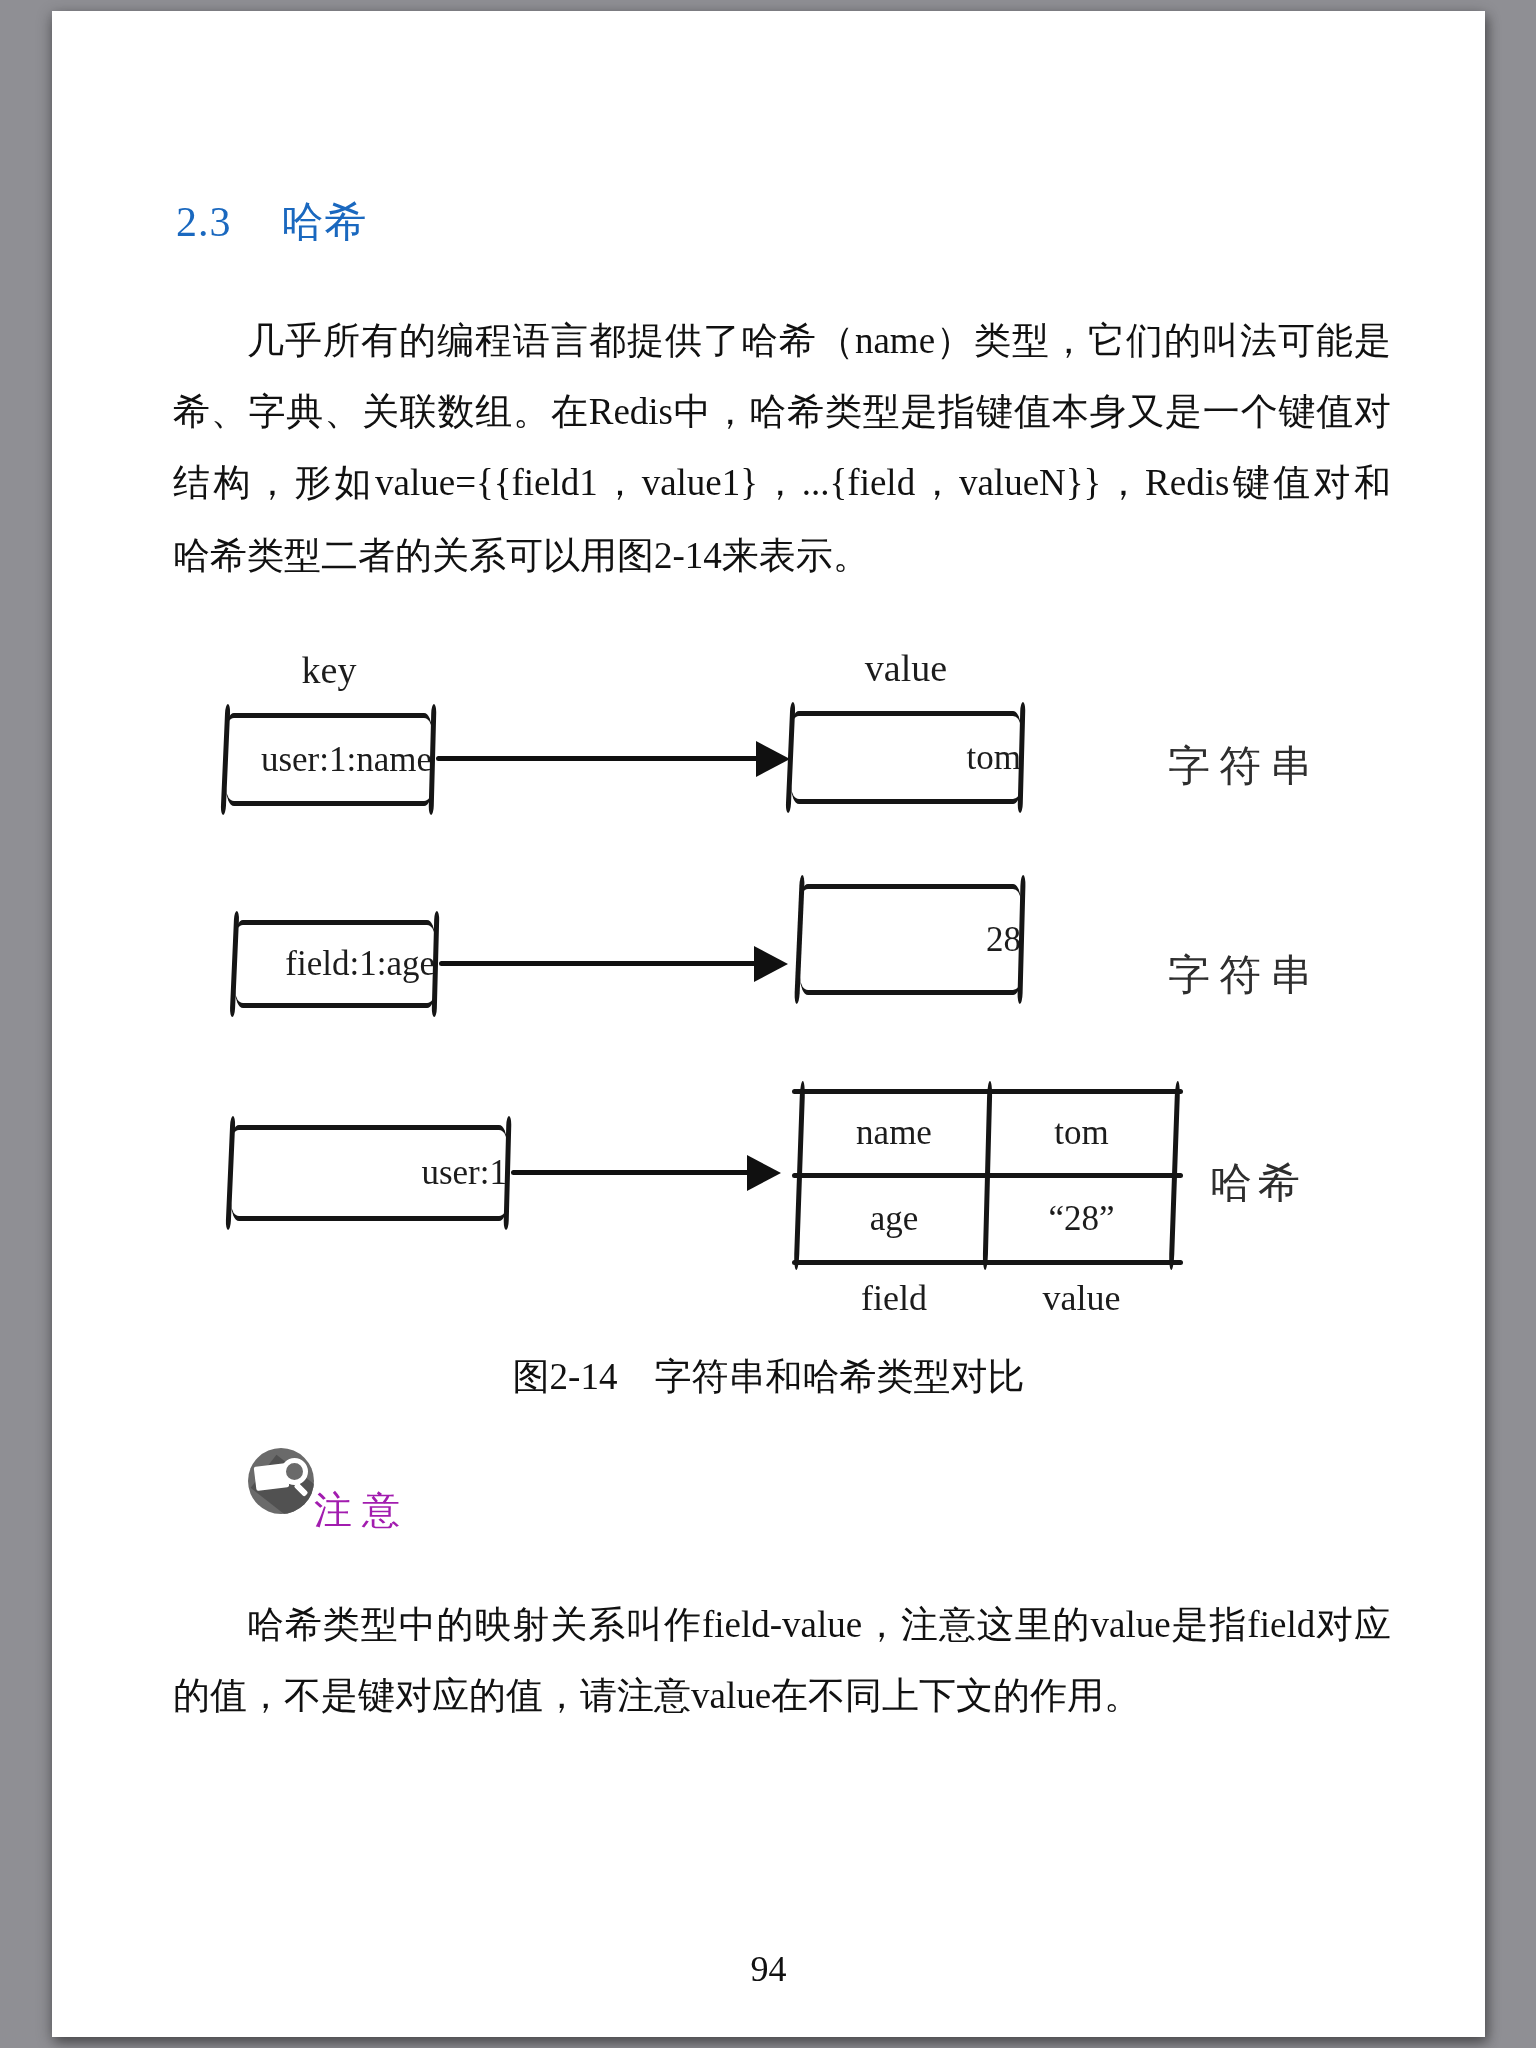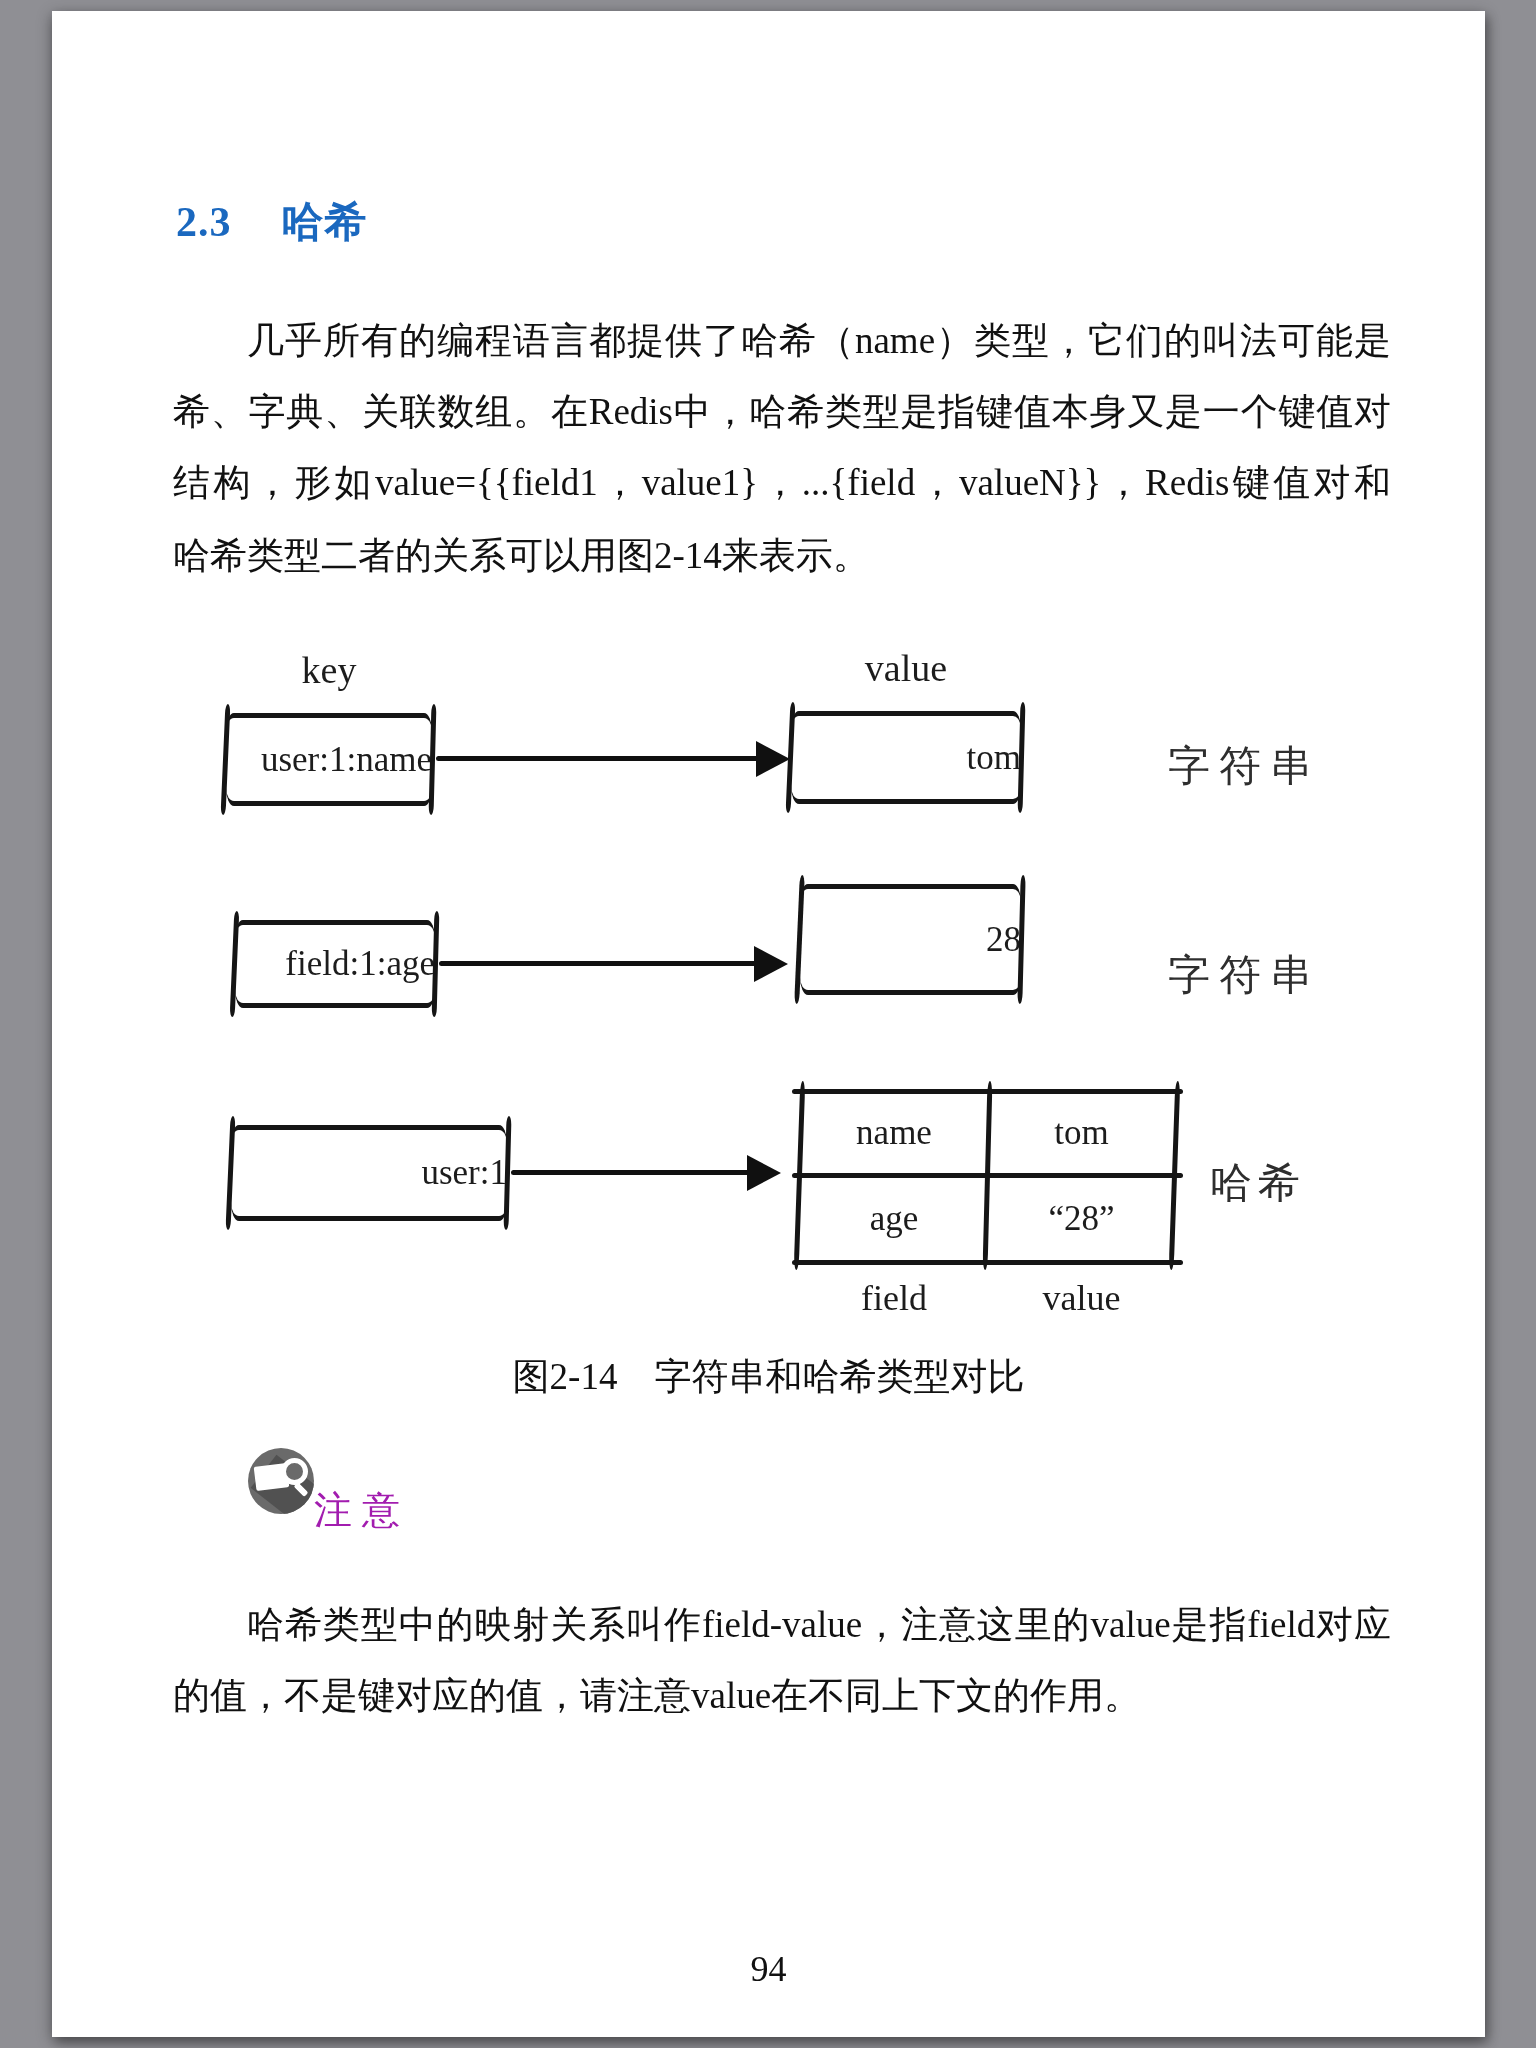--- a/index.html
+++ b/index.html
@@ -18,21 +18,20 @@
     box-shadow: 0 4px 14px rgba(0,0,0,0.38), 4px 6px 10px rgba(0,0,0,0.22);
   }
   .abs { position: absolute; }
 
   
   .section-title {
     left: 124px; top: 183px;
     font-size: 42px; color: #1a68bf;
     letter-spacing: 1px;
     white-space: nowrap;
-    font-weight: bold;
   }
   .section-title .num { margin-right: 50px; }
   .bodyline {
     left: 121px; width: 1218px;
     font-size: 37px; color: #111;
     white-space: nowrap;
     text-align: justify;
   }
   .bodyline.just { text-align-last: justify; white-space: normal; overflow: hidden; height: 52px; }
   .bodyline.indent { padding-left: 74px; width: 1144px; }

